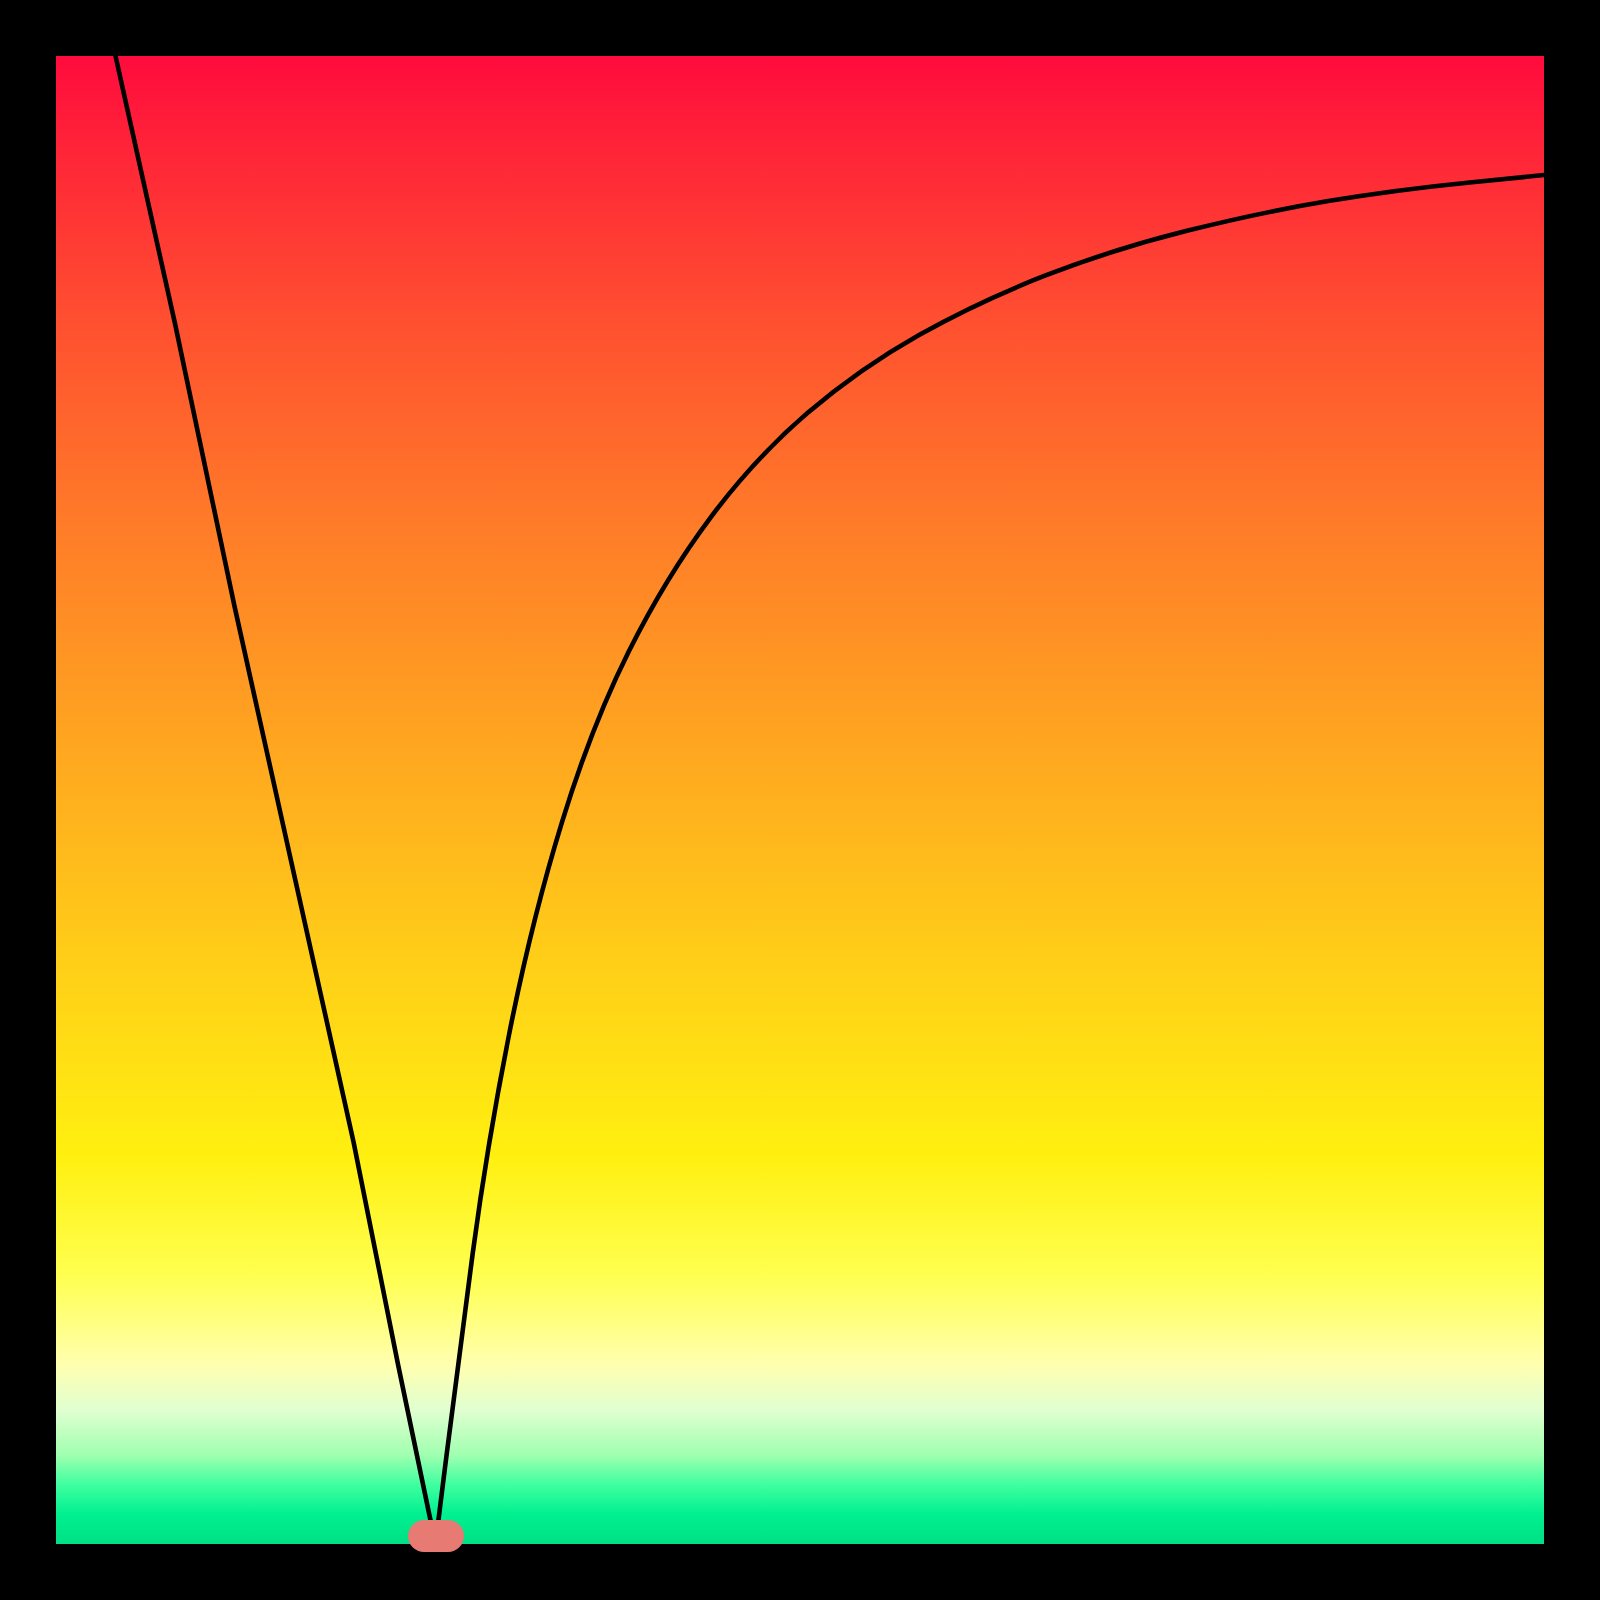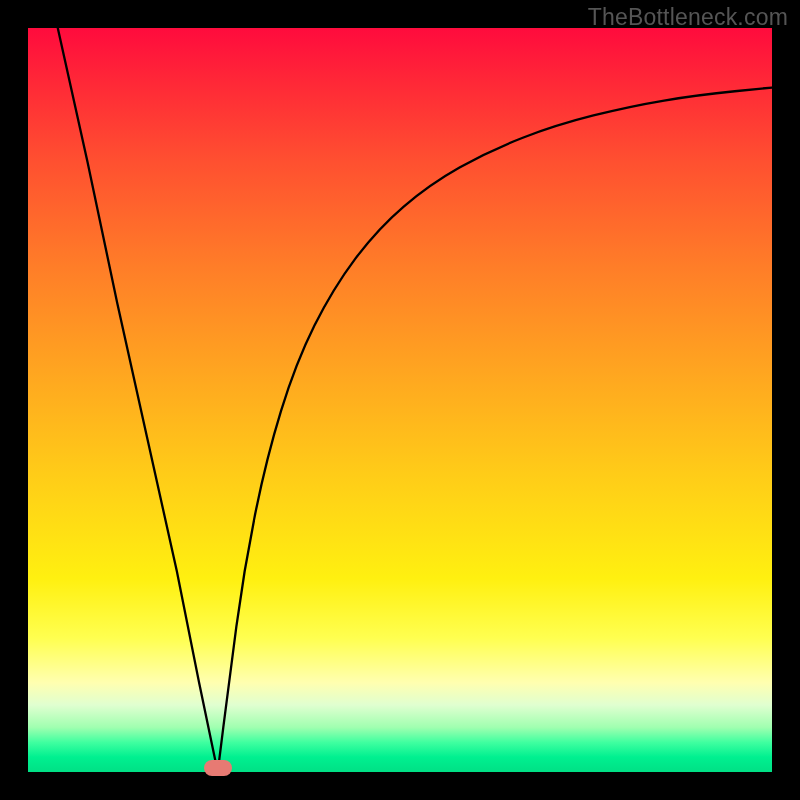--- a/index.html
+++ b/index.html
@@ -70,14 +70,13 @@
 </head>
 <body>
 
 <div class="frame">
   <div class="plot">
     <svg class="curve" viewBox="0 0 744 744" preserveAspectRatio="none">
       <path id="curve-path" fill="none" stroke="#000" stroke-width="2.3" stroke-linecap="round" stroke-linejoin="round" d="M 29.76 0 L 59.52 133.92000000000007 L 89.28 275.28 L 119.04 409.2 L 148.8 543.12 L 171.12 654.72 L 189.72 744 L 189.72 744 Q 189.72 744 195.3 699.36 Q 200.88000000000002 654.72 208.32 598.9200000000001 Q 215.76 543.12 226.92000000000002 487.32000000000005 Q 238.08 431.52000000000004 252.95999999999998 383.15999999999997 Q 267.84 334.79999999999995 286.43999999999994 297.59999999999997 Q 305.03999999999996 260.4 327.36 230.64 Q 349.68 200.88 375.72 178.56 Q 401.76000000000005 156.24 431.52 139.5 Q 461.28 122.75999999999999 494.76 109.74000000000001 Q 528.24 96.72000000000003 565.44 87.42000000000002 Q 602.64 78.12 636.12 72.53999999999996 Q 669.6 66.95999999999992 706.8 63.23999999999995 T 744 59.51999999999998"></path>
     </svg>
     <div class="marker" id="marker" style="left: 189.72px; top: 740.28px;"></div>
   </div>
-  <div class="watermark">TheBottleneck.com</div>
 </div>
 
 </body></html>

